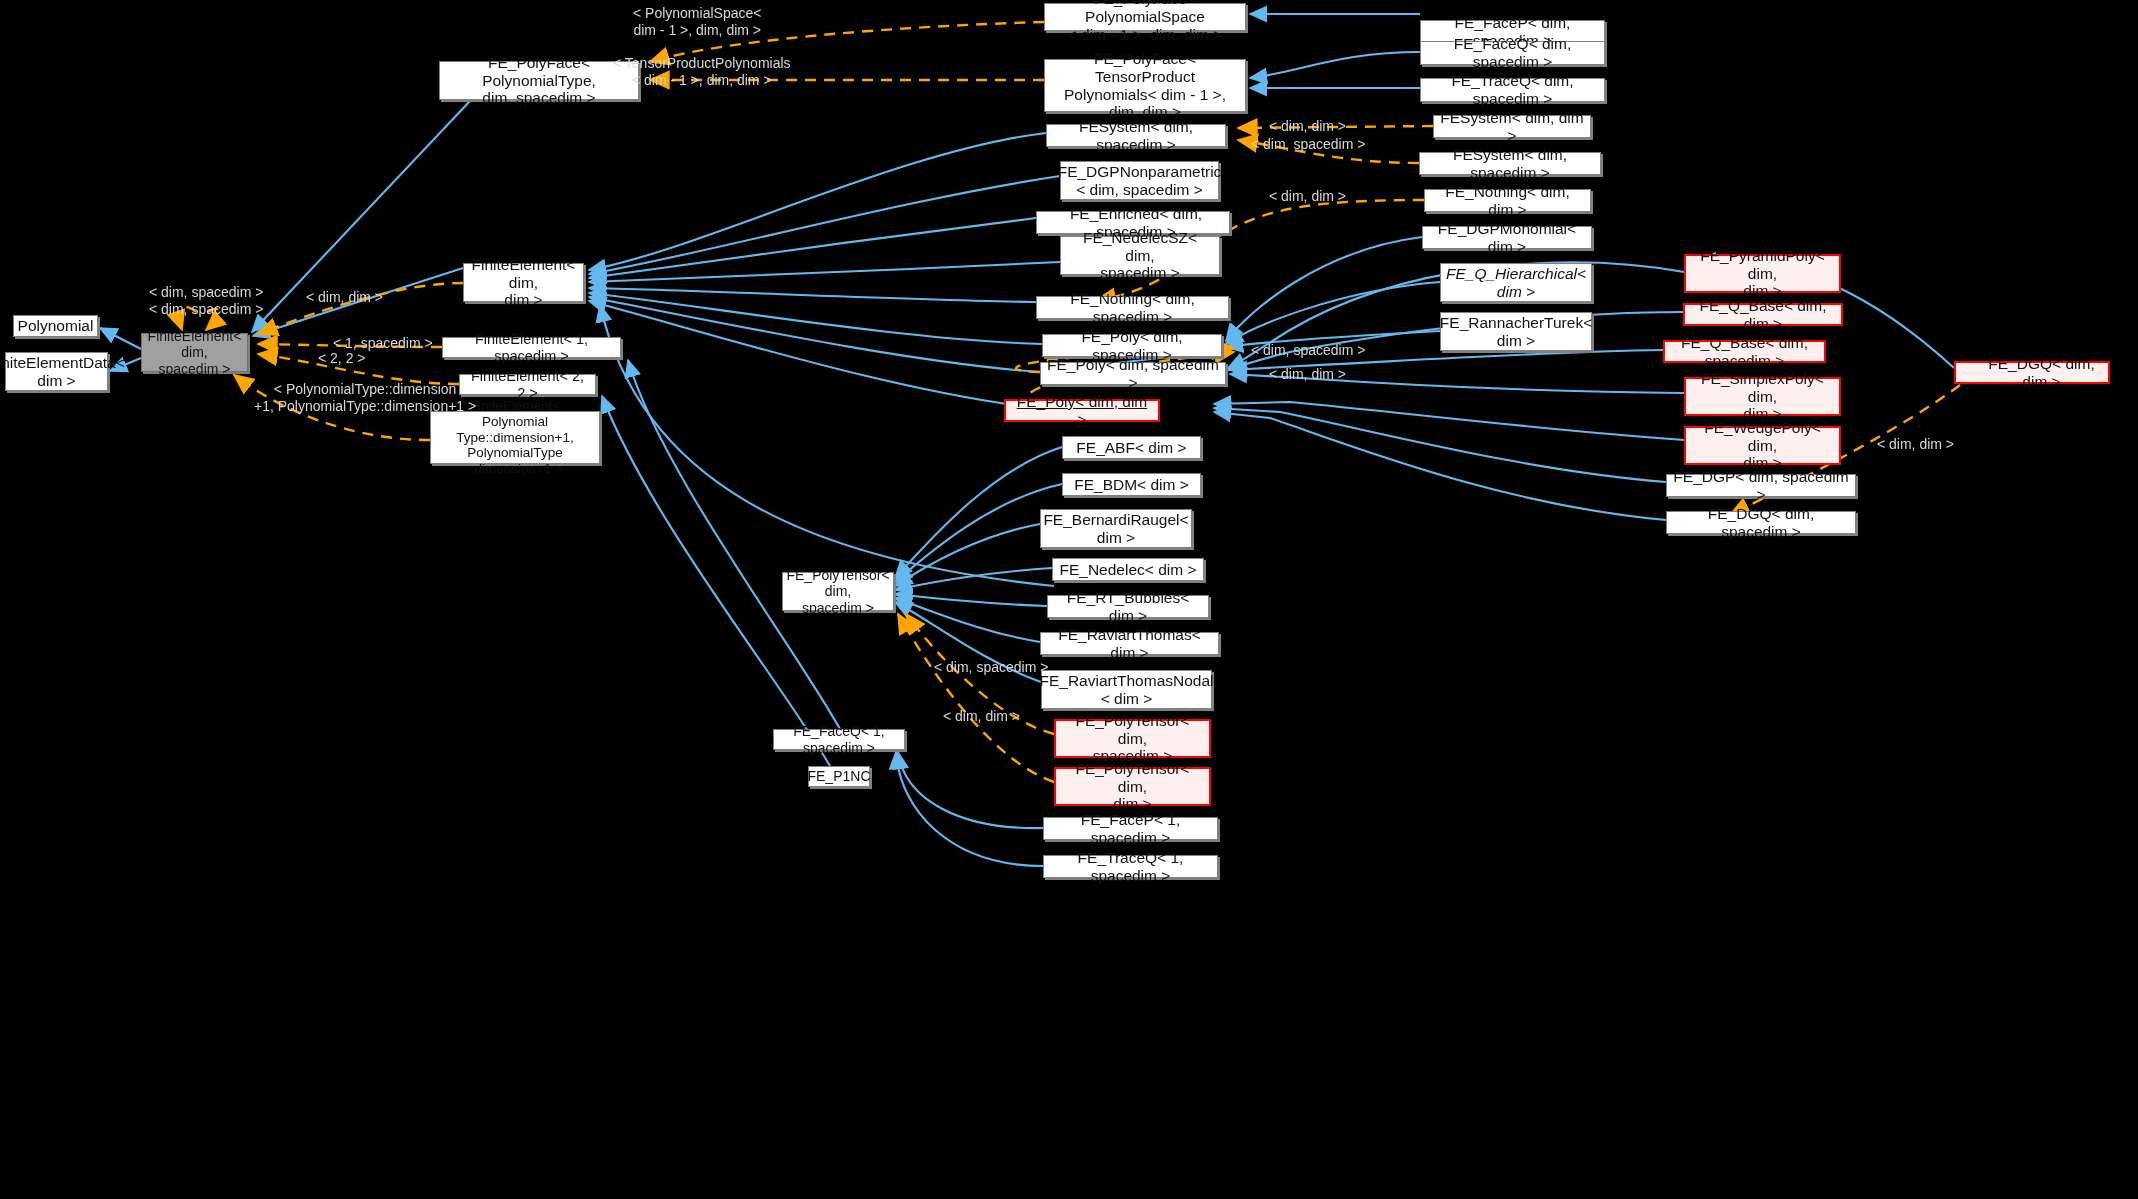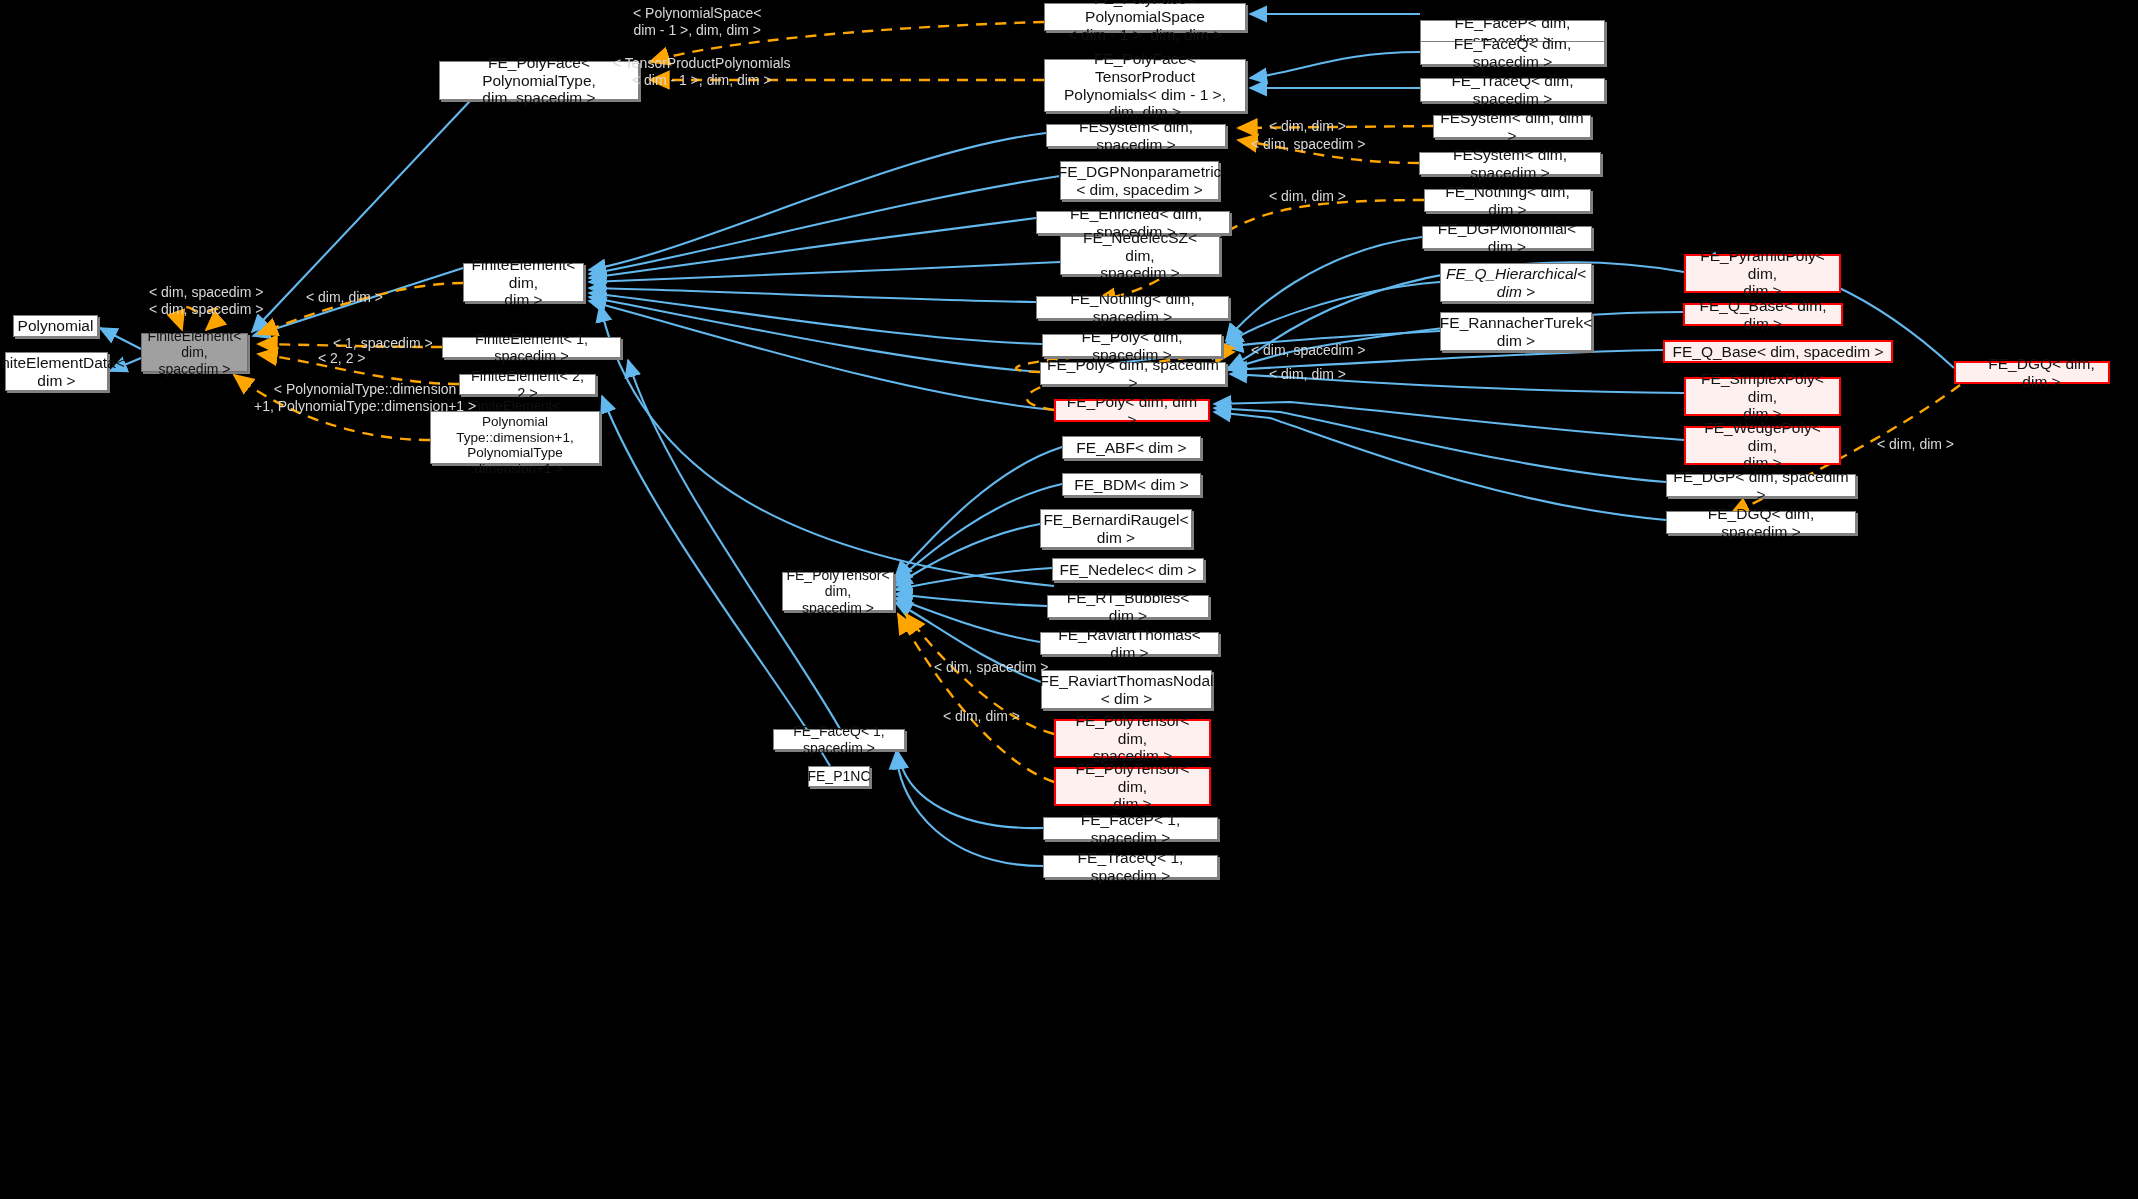--- a/index.html
+++ b/index.html
@@ -200,41 +200,41 @@
   <div class="node" style="left:1042px;top:334px;width:180px;height:23px;">
       <span style="white-space:pre-line">FE_Poly&lt; dim, spacedim &gt;</span>
     </div>
   <div class="node" style="left:442px;top:337px;width:179px;height:21px;font-size:14.5px;">
       <span style="white-space:pre-line">FiniteElement&lt; 1, spacedim &gt;</span>
     </div>
   <div class="node cur" style="left:141px;top:333px;width:107px;height:39px;font-size:14px;">
       <span style="white-space:pre-line">FiniteElement&lt; dim,
 spacedim &gt;</span>
     </div>
-  <div class="node hi" style="left:1663px;top:340px;width:230px;height:23px;">
+  <div class="node hi" style="left:1663px;top:340px;width:163px;height:23px;">
       <span style="white-space:pre-line">FE_Q_Base&lt; dim, spacedim &gt;</span>
     </div>
   <div class="node hi" style="left:1954px;top:361px;width:156px;height:23px;padding-left:25px;">
       <span style="white-space:pre-line">FE_DGQ&lt; dim, dim &gt;</span>
     </div>
   <div class="node" style="left:5px;top:352px;width:103px;height:39px;">
       <span style="white-space:pre-line">FiniteElementData&lt;
 dim &gt;</span>
     </div>
   <div class="node" style="left:1040px;top:362px;width:186px;height:23px;">
       <span style="white-space:pre-line">FE_Poly&lt; dim, spacedim &gt;</span>
     </div>
   <div class="node hi" style="left:1684px;top:377px;width:157px;height:39px;">
       <span style="white-space:pre-line">FE_SimplexPoly&lt; dim,
 dim &gt;</span>
     </div>
   <div class="node" style="left:459px;top:374px;width:137px;height:21px;font-size:14.5px;">
       <span style="white-space:pre-line">FiniteElement&lt; 2, 2 &gt;</span>
     </div>
-  <div class="node hi" style="left:1054px;top:399px;width:156px;height:23px;">
+  <div class="node hi" style="left:1004px;top:399px;width:156px;height:23px;text-decoration:underline;">
       <span style="white-space:pre-line">FE_Poly&lt; dim, dim &gt;</span>
     </div>
   <div class="node hi" style="left:1684px;top:426px;width:157px;height:39px;">
       <span style="white-space:pre-line">FE_WedgePoly&lt; dim,
 dim &gt;</span>
     </div>
   <div class="node" style="left:430px;top:411px;width:170px;height:53px;font-size:13.5px;">
       <span style="white-space:pre-line">FiniteElement&lt; Polynomial
 Type::dimension+1, PolynomialType
 ::dimension+1 &gt;</span>

